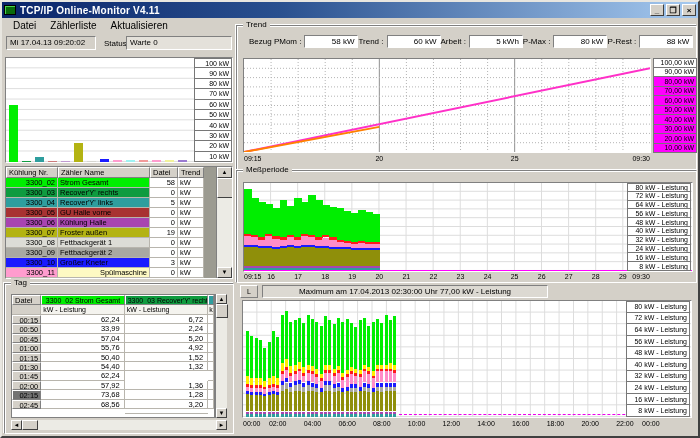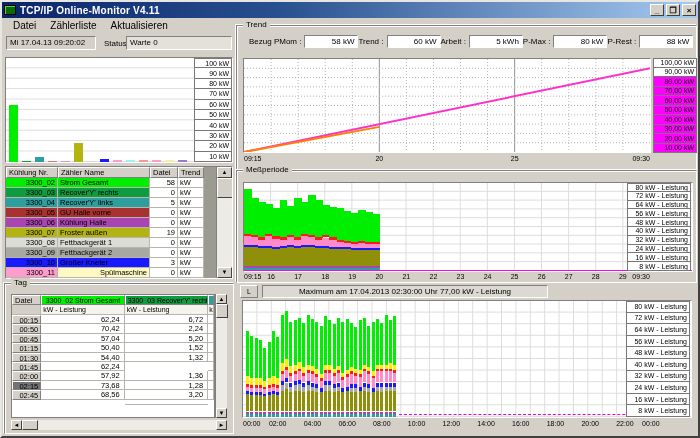--- a/index.html
+++ b/index.html
@@ -201,28 +201,34 @@
           <div class="tcell" style="width: 6px; background: rgb(244, 243, 238); padding: 0px 0px 0px 1px; font-size: 7px;">k</div>
         </div>
         <div class="trow" style="height: 9.4px;">
           <div class="tcell" style="width: 30px; background: rgb(212, 208, 200); text-align: right; line-height: 9px; border-color: rgb(255, 255, 255) rgb(128, 128, 128) rgb(128, 128, 128) rgb(255, 255, 255); border-style: solid; border-width: 1px;">00:15</div>
           <div class="tcell" style="width: 86px; text-align: right; line-height: 9px; padding-right: 4px;">62,24</div>
           <div class="tcell" style="width: 86px; text-align: right; line-height: 9px; padding-right: 4px;">6,72</div>
           <div class="tcell" style="width: 6px; padding: 0px;"></div>
         </div>
         <div class="trow" style="height: 9.4px;">
           <div class="tcell" style="width: 30px; background: rgb(212, 208, 200); text-align: right; line-height: 9px; border-color: rgb(255, 255, 255) rgb(128, 128, 128) rgb(128, 128, 128) rgb(255, 255, 255); border-style: solid; border-width: 1px;">00:50</div>
-          <div class="tcell" style="width: 86px; text-align: right; line-height: 9px; padding-right: 4px;">70,42</div>
+          <div class="tcell" style="width: 86px; text-align: right; line-height: 9px; padding-right: 4px;">33,99</div>
           <div class="tcell" style="width: 86px; text-align: right; line-height: 9px; padding-right: 4px;">2,24</div>
           <div class="tcell" style="width: 6px; padding: 0px;"></div>
         </div>
         <div class="trow" style="height: 9.4px;">
           <div class="tcell" style="width: 30px; background: rgb(212, 208, 200); text-align: right; line-height: 9px; border-color: rgb(255, 255, 255) rgb(128, 128, 128) rgb(128, 128, 128) rgb(255, 255, 255); border-style: solid; border-width: 1px;">00:45</div>
           <div class="tcell" style="width: 86px; text-align: right; line-height: 9px; padding-right: 4px;">57,04</div>
           <div class="tcell" style="width: 86px; text-align: right; line-height: 9px; padding-right: 4px;">5,20</div>
+          <div class="tcell" style="width: 6px; padding: 0px;"></div>
+        </div>
+        <div class="trow" style="height: 9.4px;">
+          <div class="tcell" style="width: 30px; background: rgb(212, 208, 200); text-align: right; line-height: 9px; border-color: rgb(255, 255, 255) rgb(128, 128, 128) rgb(128, 128, 128) rgb(255, 255, 255); border-style: solid; border-width: 1px;">01:00</div>
+          <div class="tcell" style="width: 86px; text-align: right; line-height: 9px; padding-right: 4px;">55,76</div>
+          <div class="tcell" style="width: 86px; text-align: right; line-height: 9px; padding-right: 4px;">4,92</div>
           <div class="tcell" style="width: 6px; padding: 0px;"></div>
         </div>
         <div class="trow" style="height: 9.4px;">
           <div class="tcell" style="width: 30px; background: rgb(212, 208, 200); text-align: right; line-height: 9px; border-color: rgb(255, 255, 255) rgb(128, 128, 128) rgb(128, 128, 128) rgb(255, 255, 255); border-style: solid; border-width: 1px;">01:15</div>
           <div class="tcell" style="width: 86px; text-align: right; line-height: 9px; padding-right: 4px;">50,40</div>
           <div class="tcell" style="width: 86px; text-align: right; line-height: 9px; padding-right: 4px;">1,52</div>
           <div class="tcell" style="width: 6px; padding: 0px;"></div>
         </div>
         <div class="trow" style="height: 9.4px;">
           <div class="tcell" style="width: 30px; background: rgb(212, 208, 200); text-align: right; line-height: 9px; border-color: rgb(255, 255, 255) rgb(128, 128, 128) rgb(128, 128, 128) rgb(255, 255, 255); border-style: solid; border-width: 1px;">01:30</div>

